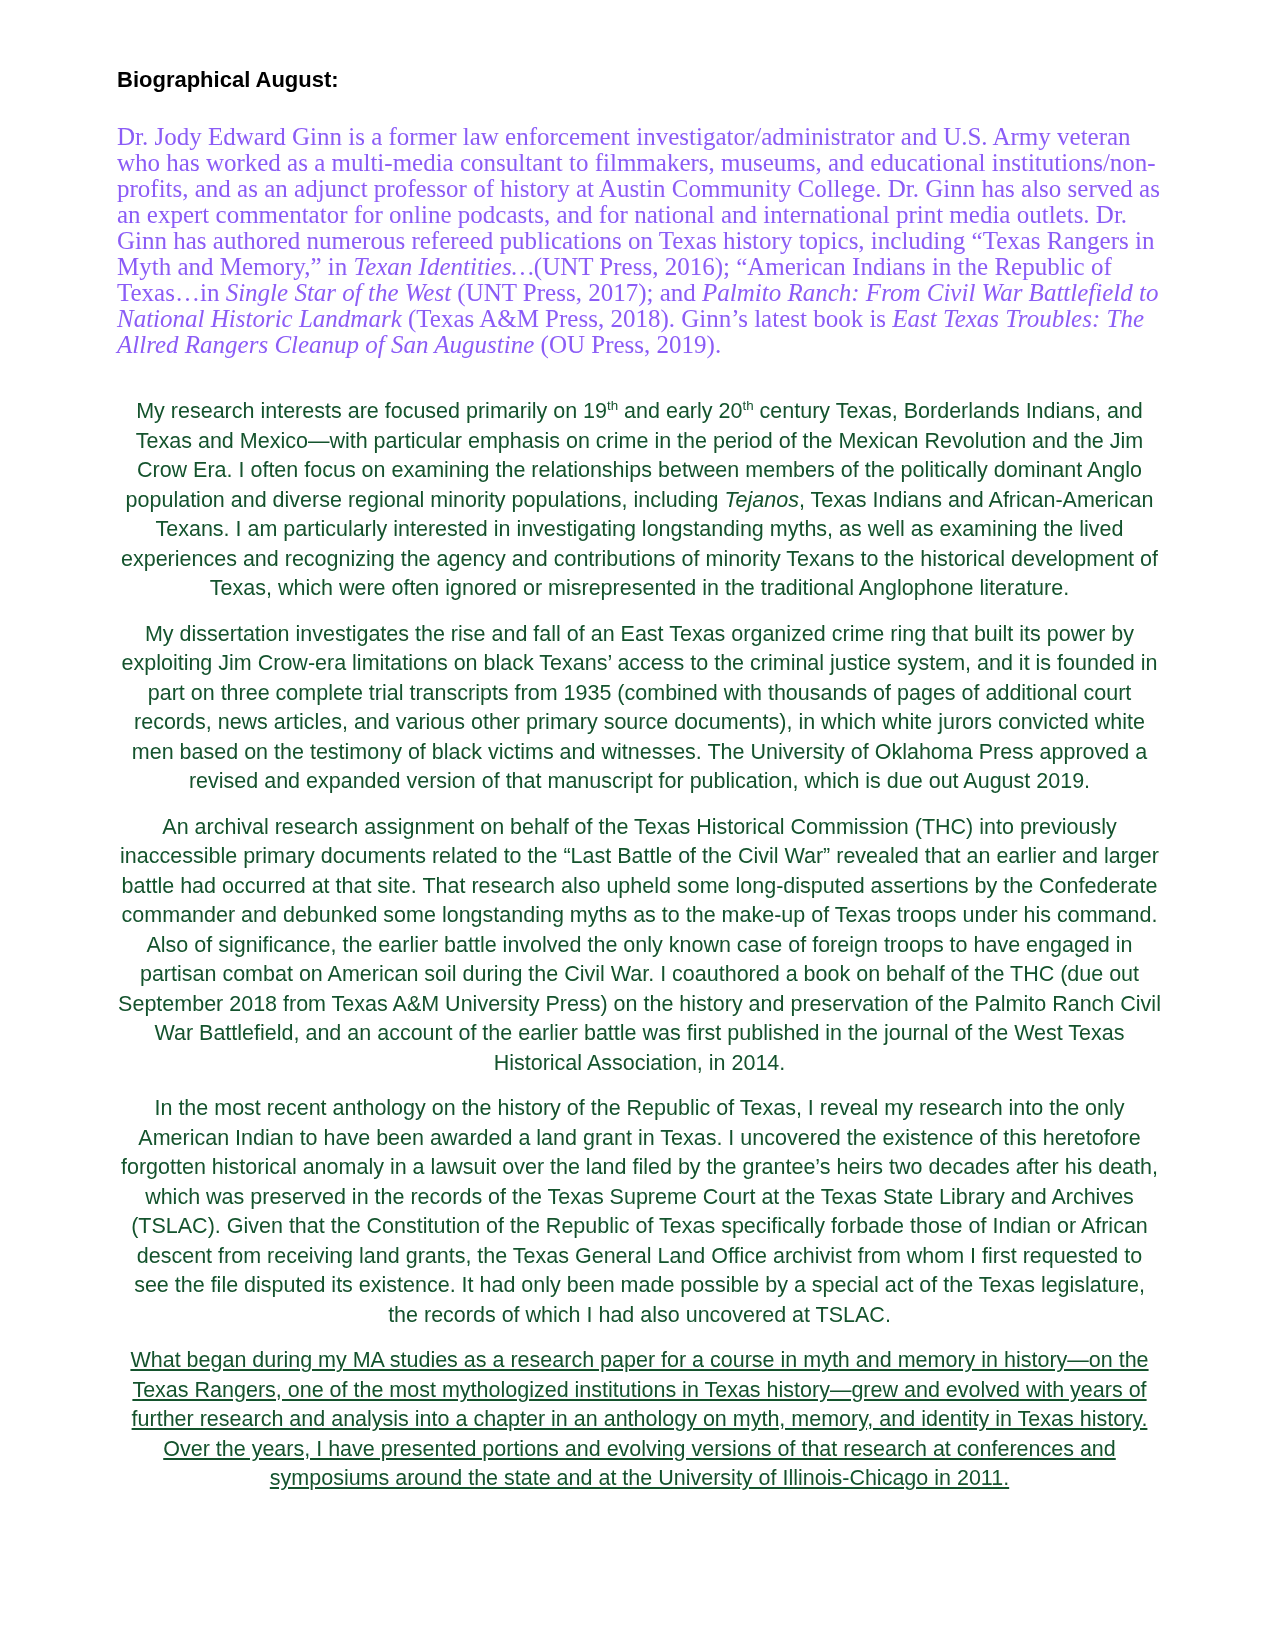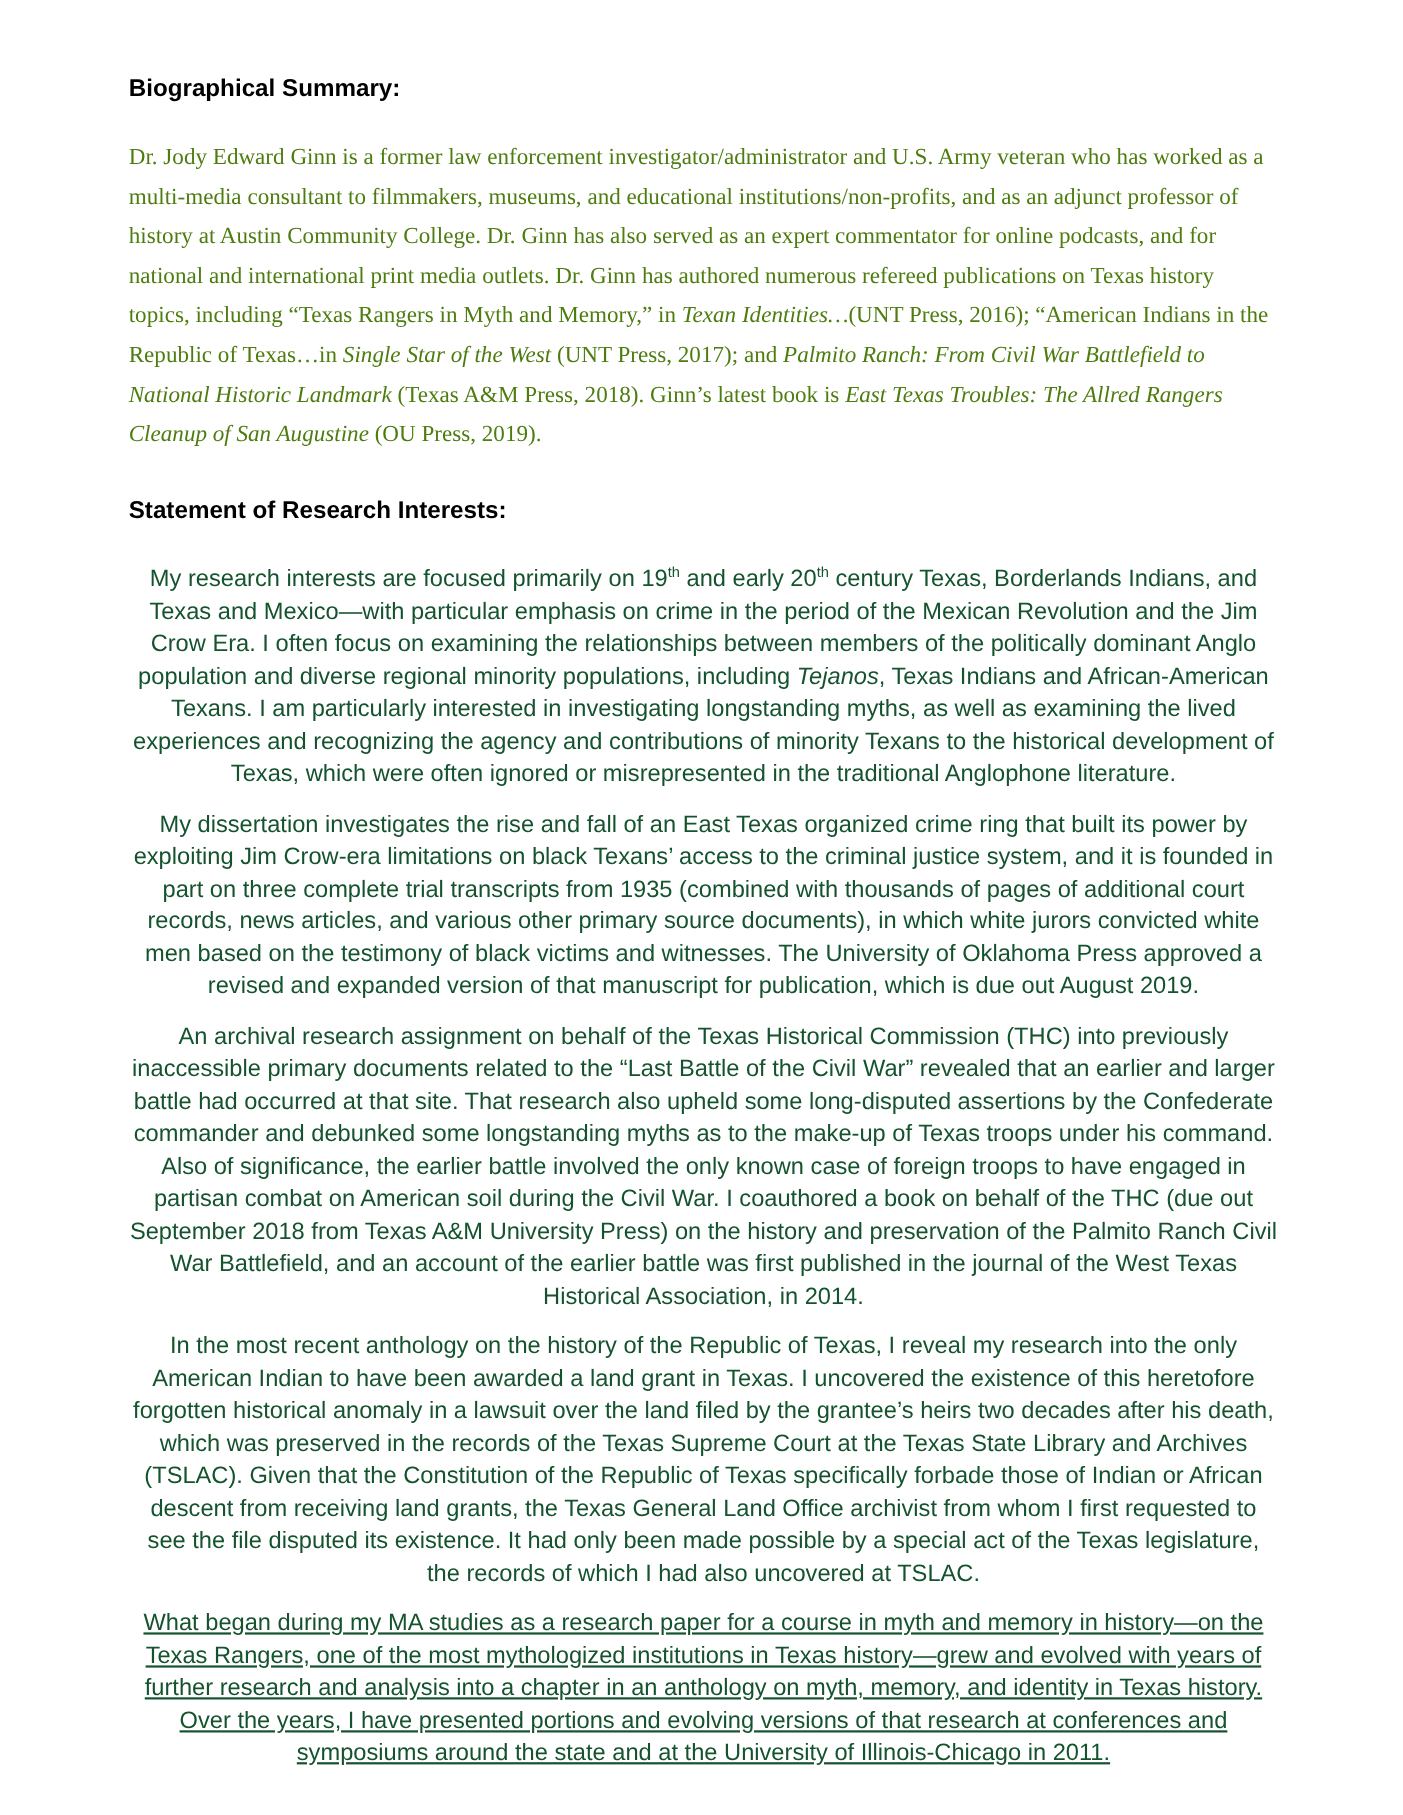--- a/index.html
+++ b/index.html
@@ -27,25 +27,25 @@
     line-height: 26px;
     margin: 0;
     color: #000000;
   }
   #section-bio .heading { margin-bottom: 31px; }
   #section-research { margin-top: 39px; }
   #section-research .heading { margin-bottom: 35px; }
 
   .serif-text p {
     font-family: "Liberation Serif", serif;
-    font-size: 21px;
-    line-height: 36px;
+    font-size: 25px;
+    line-height: 26px;
     margin: 0;
     text-align: left;
-    color: #4d7c0f;
+    color: #8b5cf6;
   }
   .sans-text p {
     font-family: "Liberation Sans", sans-serif;
     font-size: 21.5px;
     line-height: 29.5px;
     margin: 0 0 16px 0;
     text-align: center;
     color: #14532d;
   }
   .sans-text p:last-child { margin-bottom: 0; text-decoration: underline; }
@@ -54,28 +54,27 @@
     vertical-align: super;
     line-height: 0;
   }
 </style>
 </head>
 <body>
 
 <div class="page">
 
   <section id="section-bio">
-    <h2 class="heading">Biographical Summary:</h2>
+    <h2 class="heading">Biographical August:</h2>
     <div class="serif-text">
         <p><span>Dr. Jody Edward Ginn is a former law enforcement investigator/administrator and U.S. Army veteran who has worked as a multi-media consultant to filmmakers, museums, and educational institutions/non-profits, and as an adjunct professor of history at Austin Community College. Dr. Ginn has also served as an expert commentator for online podcasts, and for national and international print media outlets. Dr. Ginn has authored numerous refereed publications on Texas history topics, including “Texas Rangers in Myth and Memory,” in </span><i>Texan Identities…</i><span>(UNT Press, 2016); “American Indians in the Republic of Texas…in </span><i>Single Star of the West</i><span> (UNT Press, 2017); and </span><i>Palmito Ranch: From Civil War Battlefield to National Historic Landmark</i><span> (Texas A&amp;M Press, 2018). Ginn’s latest book is </span><i>East Texas Troubles: The Allred Rangers Cleanup of San Augustine</i><span> (OU Press, 2019).</span></p>
       </div>
   </section>
 
   <section id="section-research">
-    <h2 class="heading">Statement of Research Interests:</h2>
     <div class="sans-text">
         <p><span>My research interests are focused primarily on 19</span><sup>th</sup><span> and early 20</span><sup>th</sup><span> century Texas, Borderlands Indians, and Texas and Mexico—with particular emphasis on crime in the period of the Mexican Revolution and the Jim Crow Era. I often focus on examining the relationships between members of the politically dominant Anglo population and diverse regional minority populations, including </span><i>Tejanos</i><span>, Texas Indians and African-American Texans. I am particularly interested in investigating longstanding myths, as well as examining the lived experiences and recognizing the agency and contributions of minority Texans to the historical development of Texas, which were often ignored or misrepresented in the traditional Anglophone literature.</span></p>
         <p><span>My dissertation investigates the rise and fall of an East Texas organized crime ring that built its power by exploiting Jim Crow-era limitations on black Texans’ access to the criminal justice system, and it is founded in part on three complete trial transcripts from 1935 (combined with thousands of pages of additional court records, news articles, and various other primary source documents), in which white jurors convicted white men based on the testimony of black victims and witnesses. The University of Oklahoma Press approved a revised and expanded version of that manuscript for publication, which is due out August 2019.</span></p>
         <p><span>An archival research assignment on behalf of the Texas Historical Commission (THC) into previously inaccessible primary documents related to the “Last Battle of the Civil War” revealed that an earlier and larger battle had occurred at that site. That research also upheld some long-disputed assertions by the Confederate commander and debunked some longstanding myths as to the make-up of Texas troops under his command. Also of significance, the earlier battle involved the only known case of foreign troops to have engaged in partisan combat on American soil during the Civil War. I coauthored a book on behalf of the THC (due out September 2018 from Texas A&amp;M University Press) on the history and preservation of the Palmito Ranch Civil War Battlefield, and an account of the earlier battle was first published in the journal of the West Texas Historical Association, in 2014.</span></p>
         <p><span>In the most recent anthology on the history of the Republic of Texas, I reveal my research into the only American Indian to have been awarded a land grant in Texas. I uncovered the existence of this heretofore forgotten historical anomaly in a lawsuit over the land filed by the grantee’s heirs two decades after his death, which was preserved in the records of the Texas Supreme Court at the Texas State Library and Archives (TSLAC). Given that the Constitution of the Republic of Texas specifically forbade those of Indian or African descent from receiving land grants, the Texas General Land Office archivist from whom I first requested to see the file disputed its existence. It had only been made possible by a special act of the Texas legislature, the records of which I had also uncovered at TSLAC.</span></p>
         <p><span>What began during my MA studies as a research paper for a course in myth and memory in history—on the Texas Rangers, one of the most mythologized institutions in Texas history—grew and evolved with years of further research and analysis into a chapter in an anthology on myth, memory, and identity in Texas history. Over the years, I have presented portions and evolving versions of that research at conferences and symposiums around the state and at the University of Illinois-Chicago in 2011.</span></p>
       </div>
   </section>
 
 </div>

